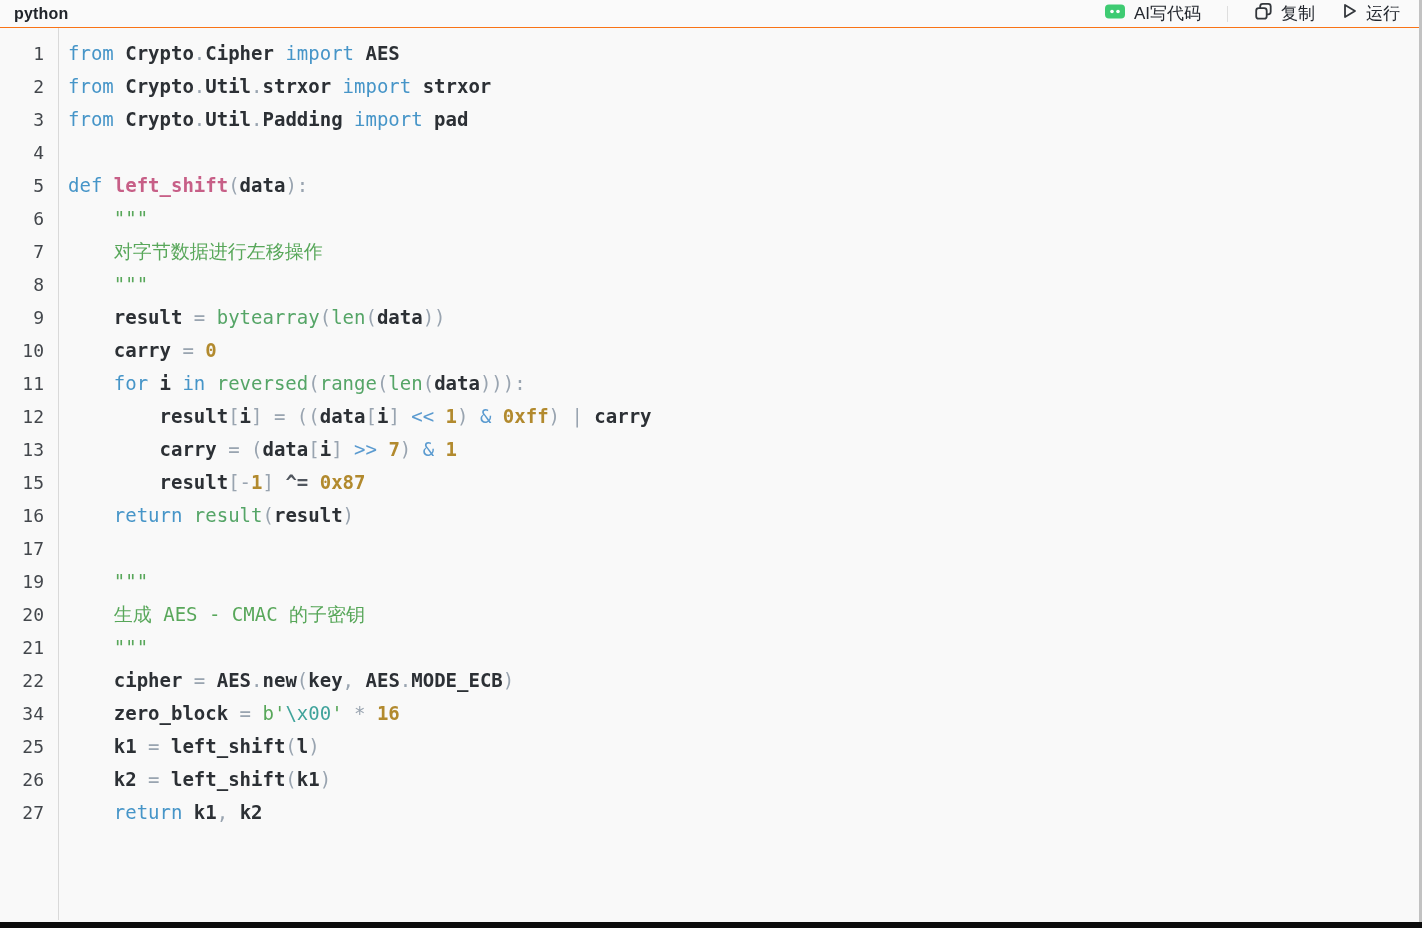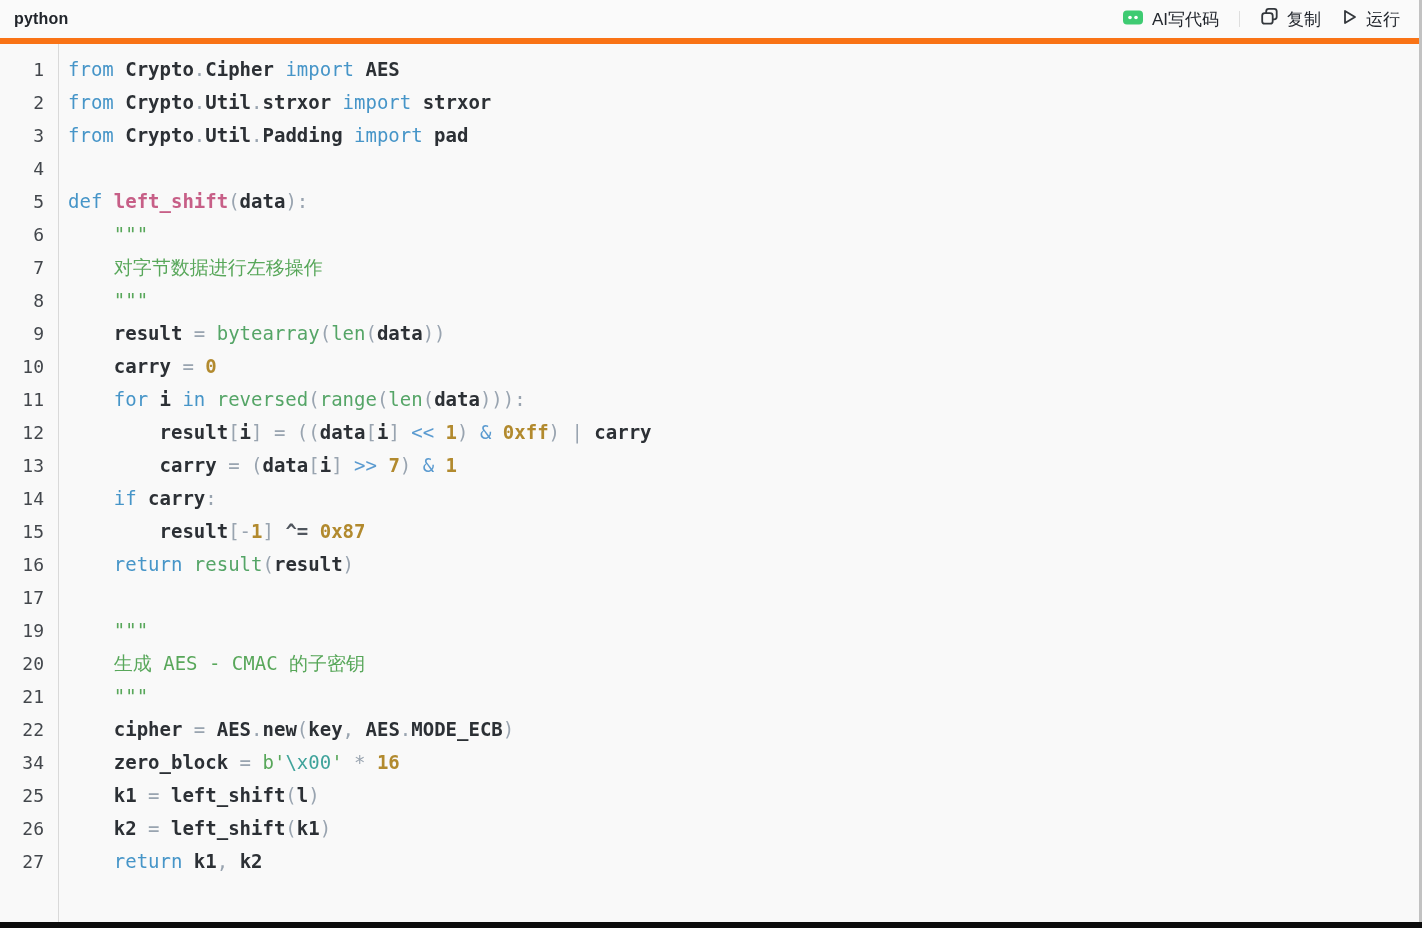--- a/index.html
+++ b/index.html
@@ -11,38 +11,38 @@
   .frame {
     position: relative;
     width: 1422px; height: 928px;
     background: #f9f9f9;
     overflow: hidden;
   }
 
   
   .editor-header {
     position: relative;
-    height: 44px;
+    height: 28px;
     background: #fafafa;
-    border-bottom: 6px solid #f97316;
+    border-bottom: 1px solid #f97316;
     display: flex;
     align-items: center;
     justify-content: space-between;
     padding: 0 22px 0 14px;
   }
   .lang-label {
     font-size: 16px;
     font-weight: 700;
     color: #21252b;
     letter-spacing: 0.2px;
   }
   .header-actions {
     display: flex;
     align-items: center;
-    gap: 20px;
+    gap: 26px;
   }
   .hdr-btn {
     display: flex;
     align-items: center;
     gap: 8px;
     background: transparent;
     border: none;
     cursor: pointer;
     font-family: inherit;
     font-size: 17px;
@@ -168,21 +168,20 @@
       <div class="code-line"><span class="line-number">4</span><span class="line-code"></span></div>
       <div class="code-line"><span class="line-number">5</span><span class="line-code"><span class="tok-kw">def </span><span class="tok-fn">left_shift</span><span class="tok-pun">(</span><span class="tok-pln">data</span><span class="tok-pun">):</span></span></div>
       <div class="code-line"><span class="line-number">6</span><span class="line-code"><span class="tok-str">    """</span></span></div>
       <div class="code-line"><span class="line-number">7</span><span class="line-code"><span class="tok-str">    对字节数据进行左移操作</span></span></div>
       <div class="code-line"><span class="line-number">8</span><span class="line-code"><span class="tok-str">    """</span></span></div>
       <div class="code-line"><span class="line-number">9</span><span class="line-code"><span class="tok-pln">    result</span><span class="tok-pun"> = </span><span class="tok-bi">bytearray</span><span class="tok-pun">(</span><span class="tok-bi">len</span><span class="tok-pun">(</span><span class="tok-pln">data</span><span class="tok-pun">))</span></span></div>
       <div class="code-line"><span class="line-number">10</span><span class="line-code"><span class="tok-pln">    carry</span><span class="tok-pun"> = </span><span class="tok-num">0</span></span></div>
       <div class="code-line"><span class="line-number">11</span><span class="line-code"><span class="tok-kw">    for </span><span class="tok-pln">i</span><span class="tok-kw"> in </span><span class="tok-bi">reversed</span><span class="tok-pun">(</span><span class="tok-bi">range</span><span class="tok-pun">(</span><span class="tok-bi">len</span><span class="tok-pun">(</span><span class="tok-pln">data</span><span class="tok-pun">))):</span></span></div>
       <div class="code-line"><span class="line-number">12</span><span class="line-code"><span class="tok-pln">        result</span><span class="tok-pun">[</span><span class="tok-pln">i</span><span class="tok-pun">] = ((</span><span class="tok-pln">data</span><span class="tok-pun">[</span><span class="tok-pln">i</span><span class="tok-pun">] </span><span class="tok-op">&lt;&lt; </span><span class="tok-num">1</span><span class="tok-pun">) </span><span class="tok-op">&amp; </span><span class="tok-num">0xff</span><span class="tok-pun">) | </span><span class="tok-pln">carry</span></span></div>
       <div class="code-line"><span class="line-number">13</span><span class="line-code"><span class="tok-pln">        carry</span><span class="tok-pun"> = (</span><span class="tok-pln">data</span><span class="tok-pun">[</span><span class="tok-pln">i</span><span class="tok-pun">] </span><span class="tok-op">&gt;&gt; </span><span class="tok-num">7</span><span class="tok-pun">) </span><span class="tok-op">&amp; </span><span class="tok-num">1</span></span></div>
-      <div class="code-line"><span class="line-number">14</span><span class="line-code"><span class="tok-kw">    if </span><span class="tok-pln">carry</span><span class="tok-pun">:</span></span></div>
       <div class="code-line"><span class="line-number">15</span><span class="line-code"><span class="tok-pln">        result</span><span class="tok-pun">[-</span><span class="tok-num">1</span><span class="tok-pun">] </span><span class="tok-opd">^= </span><span class="tok-num">0x87</span></span></div>
       <div class="code-line"><span class="line-number">16</span><span class="line-code"><span class="tok-kw">    return </span><span class="tok-bi">result</span><span class="tok-pun">(</span><span class="tok-pln">result</span><span class="tok-pun">)</span></span></div>
       <div class="code-line"><span class="line-number">17</span><span class="line-code"></span></div>
       <div class="code-line"><span class="line-number">19</span><span class="line-code"><span class="tok-str">    """</span></span></div>
       <div class="code-line"><span class="line-number">20</span><span class="line-code"><span class="tok-str">    生成 AES - CMAC 的子密钥</span></span></div>
       <div class="code-line"><span class="line-number">21</span><span class="line-code"><span class="tok-str">    """</span></span></div>
       <div class="code-line"><span class="line-number">22</span><span class="line-code"><span class="tok-pln">    cipher</span><span class="tok-pun"> = </span><span class="tok-pln">AES</span><span class="tok-pun">.</span><span class="tok-pln">new</span><span class="tok-pun">(</span><span class="tok-pln">key</span><span class="tok-pun">, </span><span class="tok-pln">AES</span><span class="tok-pun">.</span><span class="tok-pln">MODE_ECB</span><span class="tok-pun">)</span></span></div>
       <div class="code-line"><span class="line-number">34</span><span class="line-code"><span class="tok-pln">    zero_block</span><span class="tok-pun"> = </span><span class="tok-str">b'</span><span class="tok-esc">\x00</span><span class="tok-str">'</span><span class="tok-pun"> * </span><span class="tok-num">16</span></span></div>
       <div class="code-line"><span class="line-number">25</span><span class="line-code"><span class="tok-pln">    k1</span><span class="tok-pun"> = </span><span class="tok-pln">left_shift</span><span class="tok-pun">(</span><span class="tok-pln">l</span><span class="tok-pun">)</span></span></div>
       <div class="code-line"><span class="line-number">26</span><span class="line-code"><span class="tok-pln">    k2</span><span class="tok-pun"> = </span><span class="tok-pln">left_shift</span><span class="tok-pun">(</span><span class="tok-pln">k1</span><span class="tok-pun">)</span></span></div>

